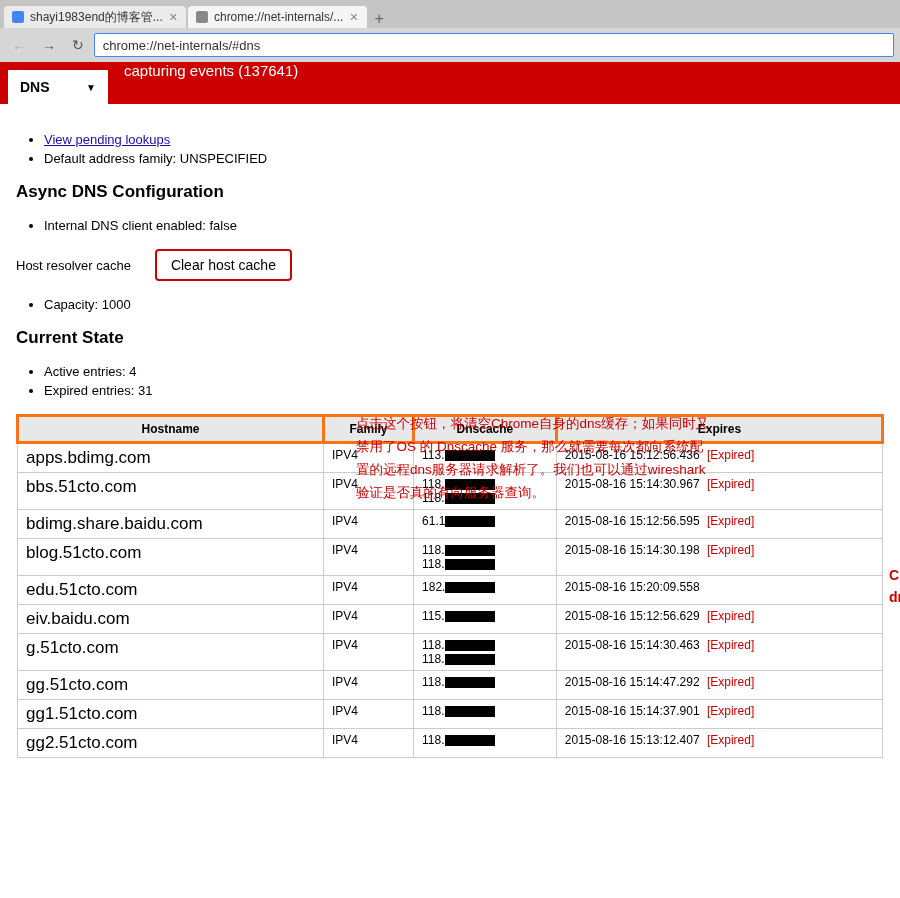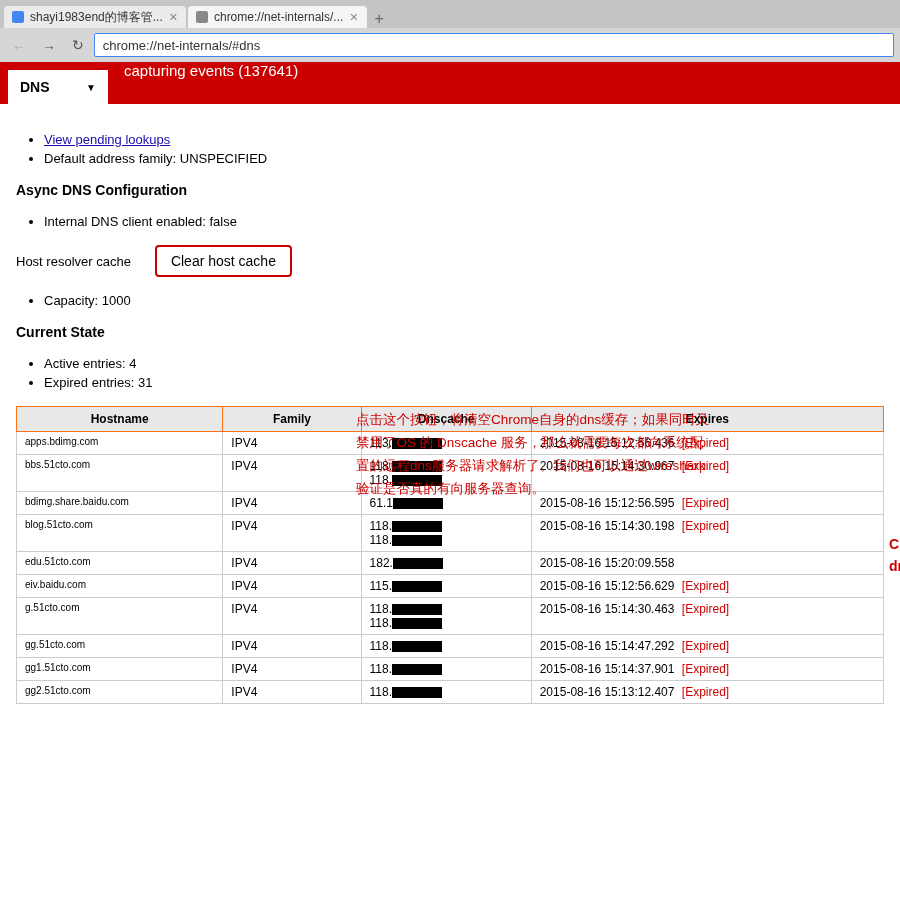--- a/index.html
+++ b/index.html
@@ -26,31 +26,31 @@
     .dns-title { color: #fff; font-size: 15px; font-weight: normal; padding-left: 8px; }
 
     
     .content { padding: 12px 16px; }
 
     .link { color: #1a0dab; text-decoration: underline; cursor: pointer; }
 
     .bullet-list { list-style: disc; padding-left: 28px; margin: 16px 0; }
     .bullet-list li { margin: 4px 0; }
 
-    .section-heading { font-weight: bold; margin: 14px 0 8px 0; font-size: 14px; }
+    .section-heading { font-weight: bold; margin: 14px 0 8px 0; font-size: 17px; }
 
     .host-resolver-row { display: flex; align-items: center; gap: 24px; margin: 10px 0; }
     .host-resolver-label { font-size: 13px; }
     .clear-cache-btn { border: 2px solid #cc0000; background: #fff; color: #000; padding: 6px 14px; font-size: 14px; cursor: pointer; border-radius: 4px; }
 
     
     .dns-table { width: 100%; border-collapse: collapse; margin-top: 10px; font-size: 12px; }
-    .dns-table th { background: #e8e8e8; border: 1px solid #f97316; padding: 5px 21px; font-weight: bold; text-align: center; }
+    .dns-table th { background: #e8e8e8; border: 3px solid #f97316; padding: 5px 8px; font-weight: bold; text-align: center; }
     .dns-table td { border: 1px solid #ccc; padding: 4px 8px; vertical-align: top; }
-    .dns-table td.hostname { font-size: 10px; }
+    .dns-table td.hostname { font-size: 17px; }
     .expired-badge { color: #cc0000; margin-left: 4px; }
 
     .main-area { position: relative; }
 
     .annotation-box { position: absolute; top: 164px; left: 340px; width: 360px; color: #cc0000; font-size: 13.5px; line-height: 1.7; z-index: 10; pointer-events: none; }
 
     .table-wrapper { position: relative; }
   </style>
 </head>
 <body>

